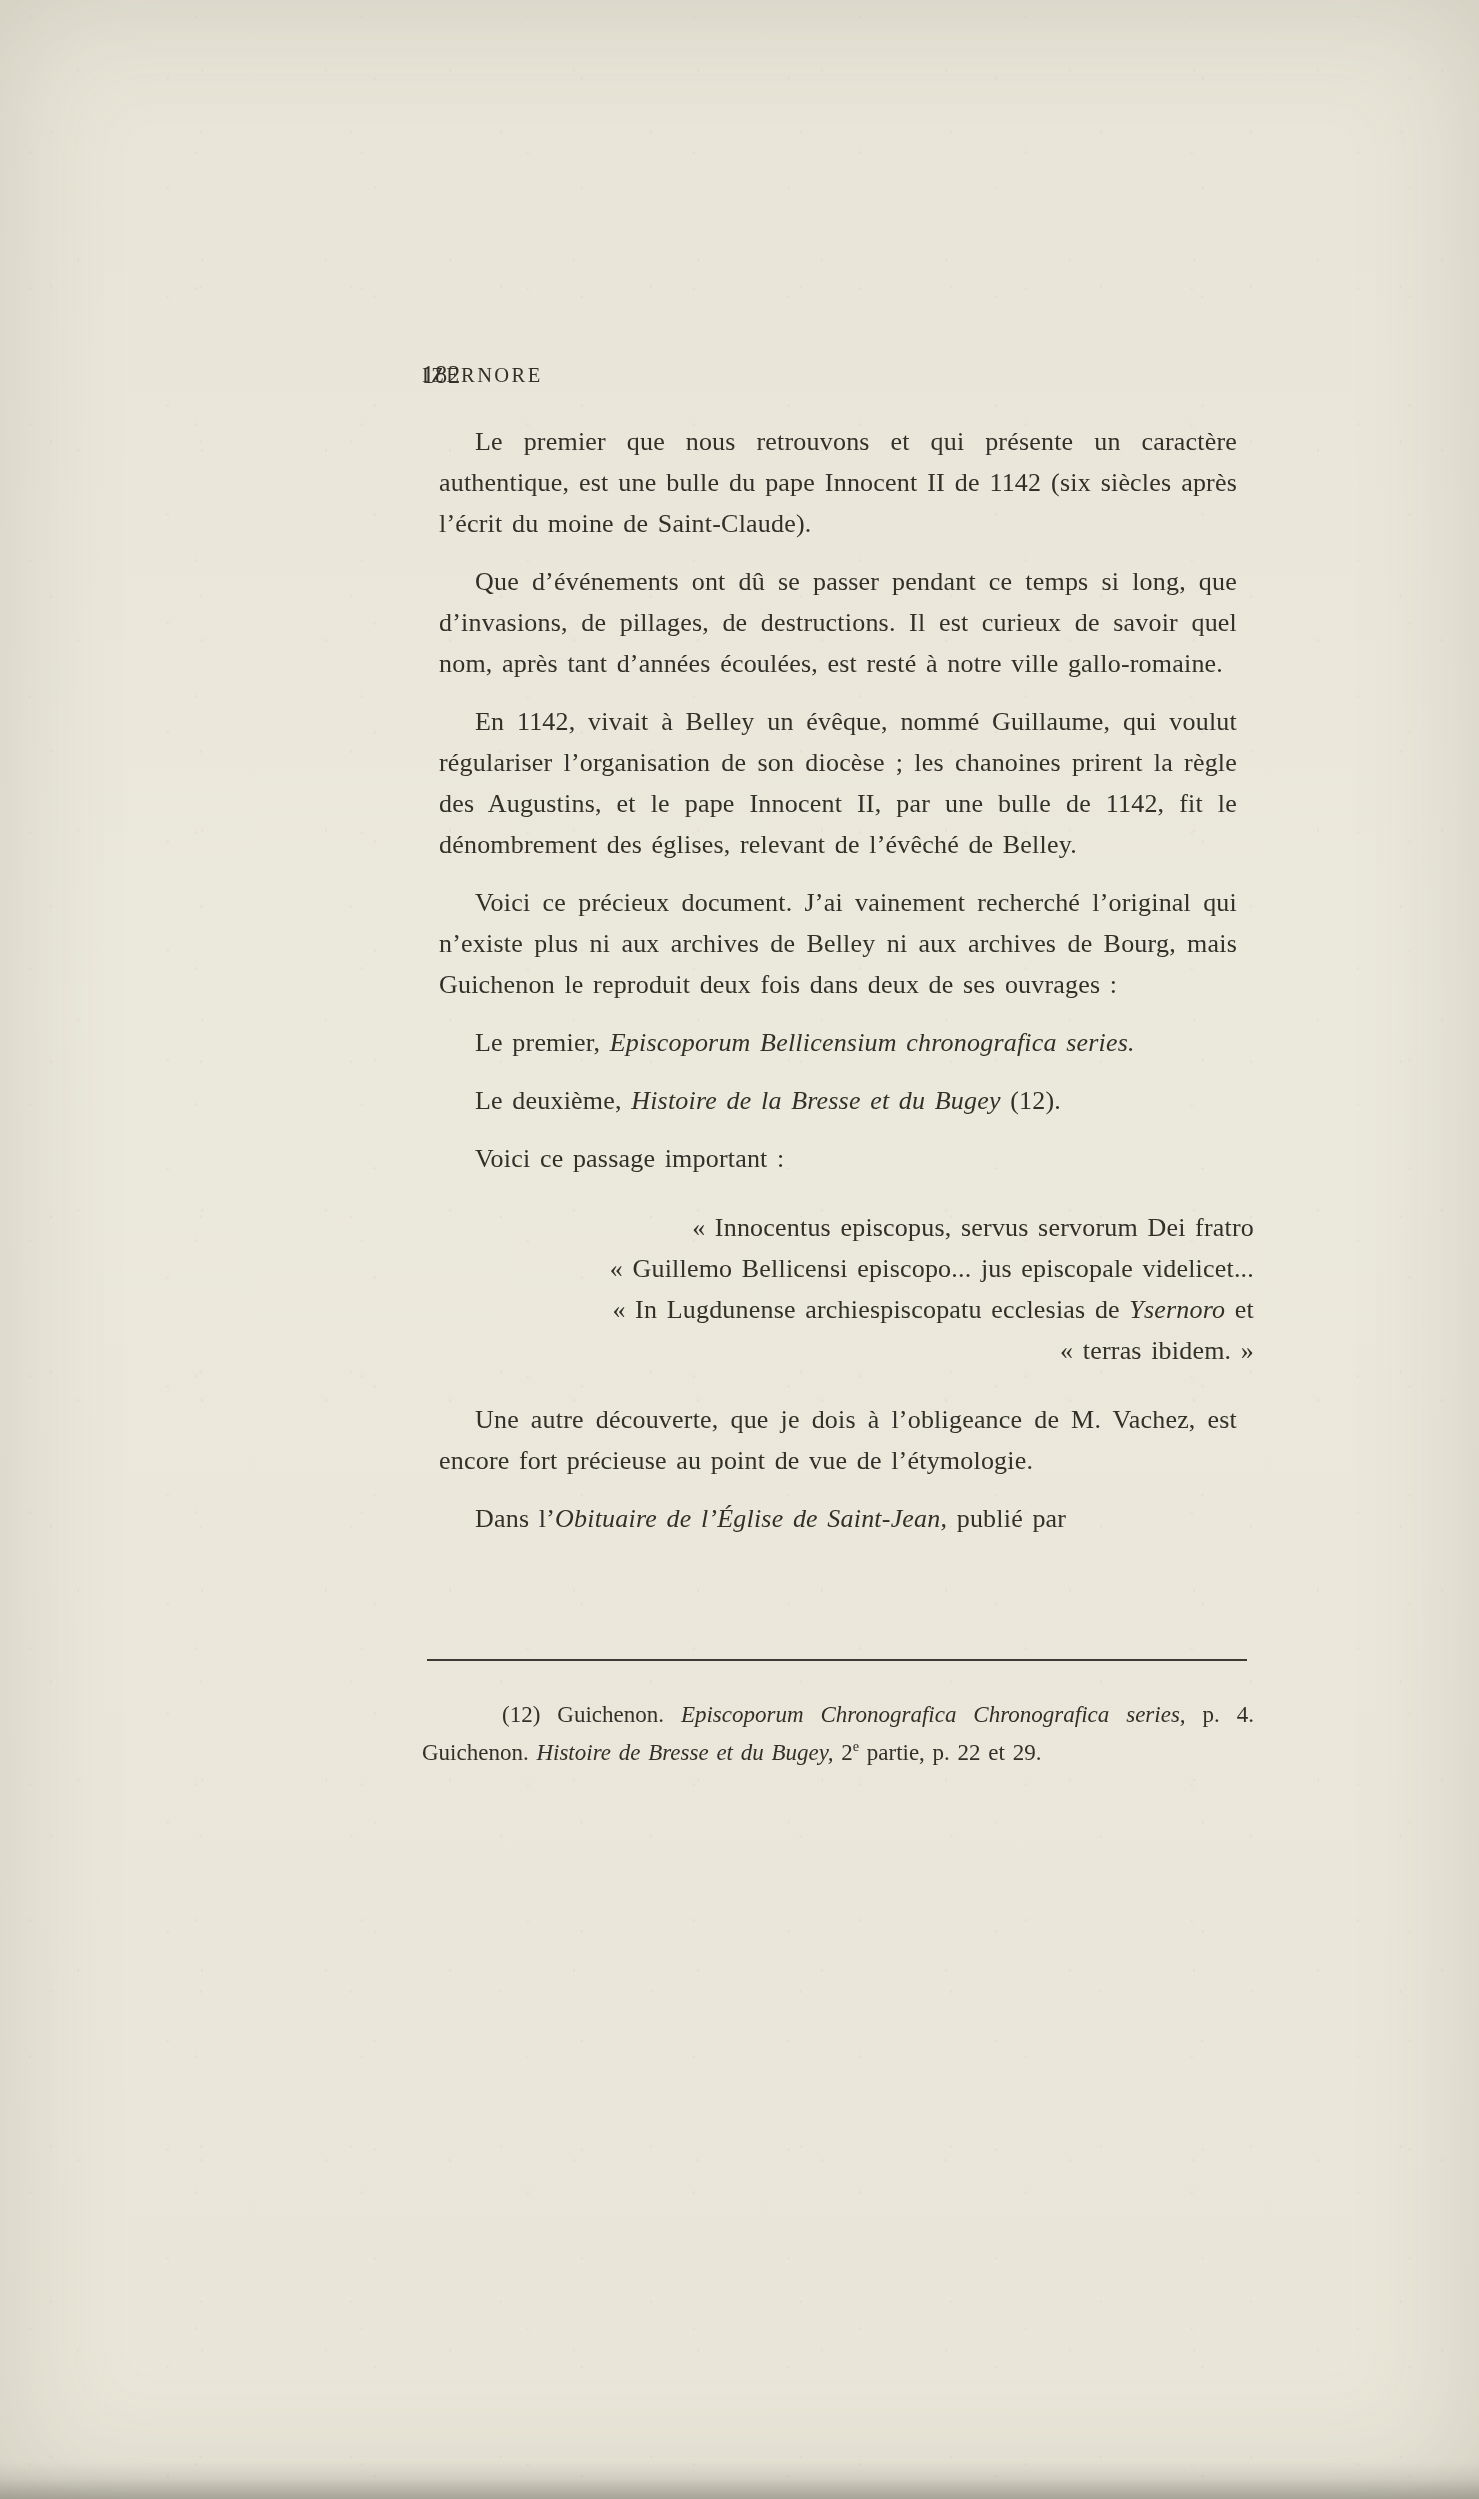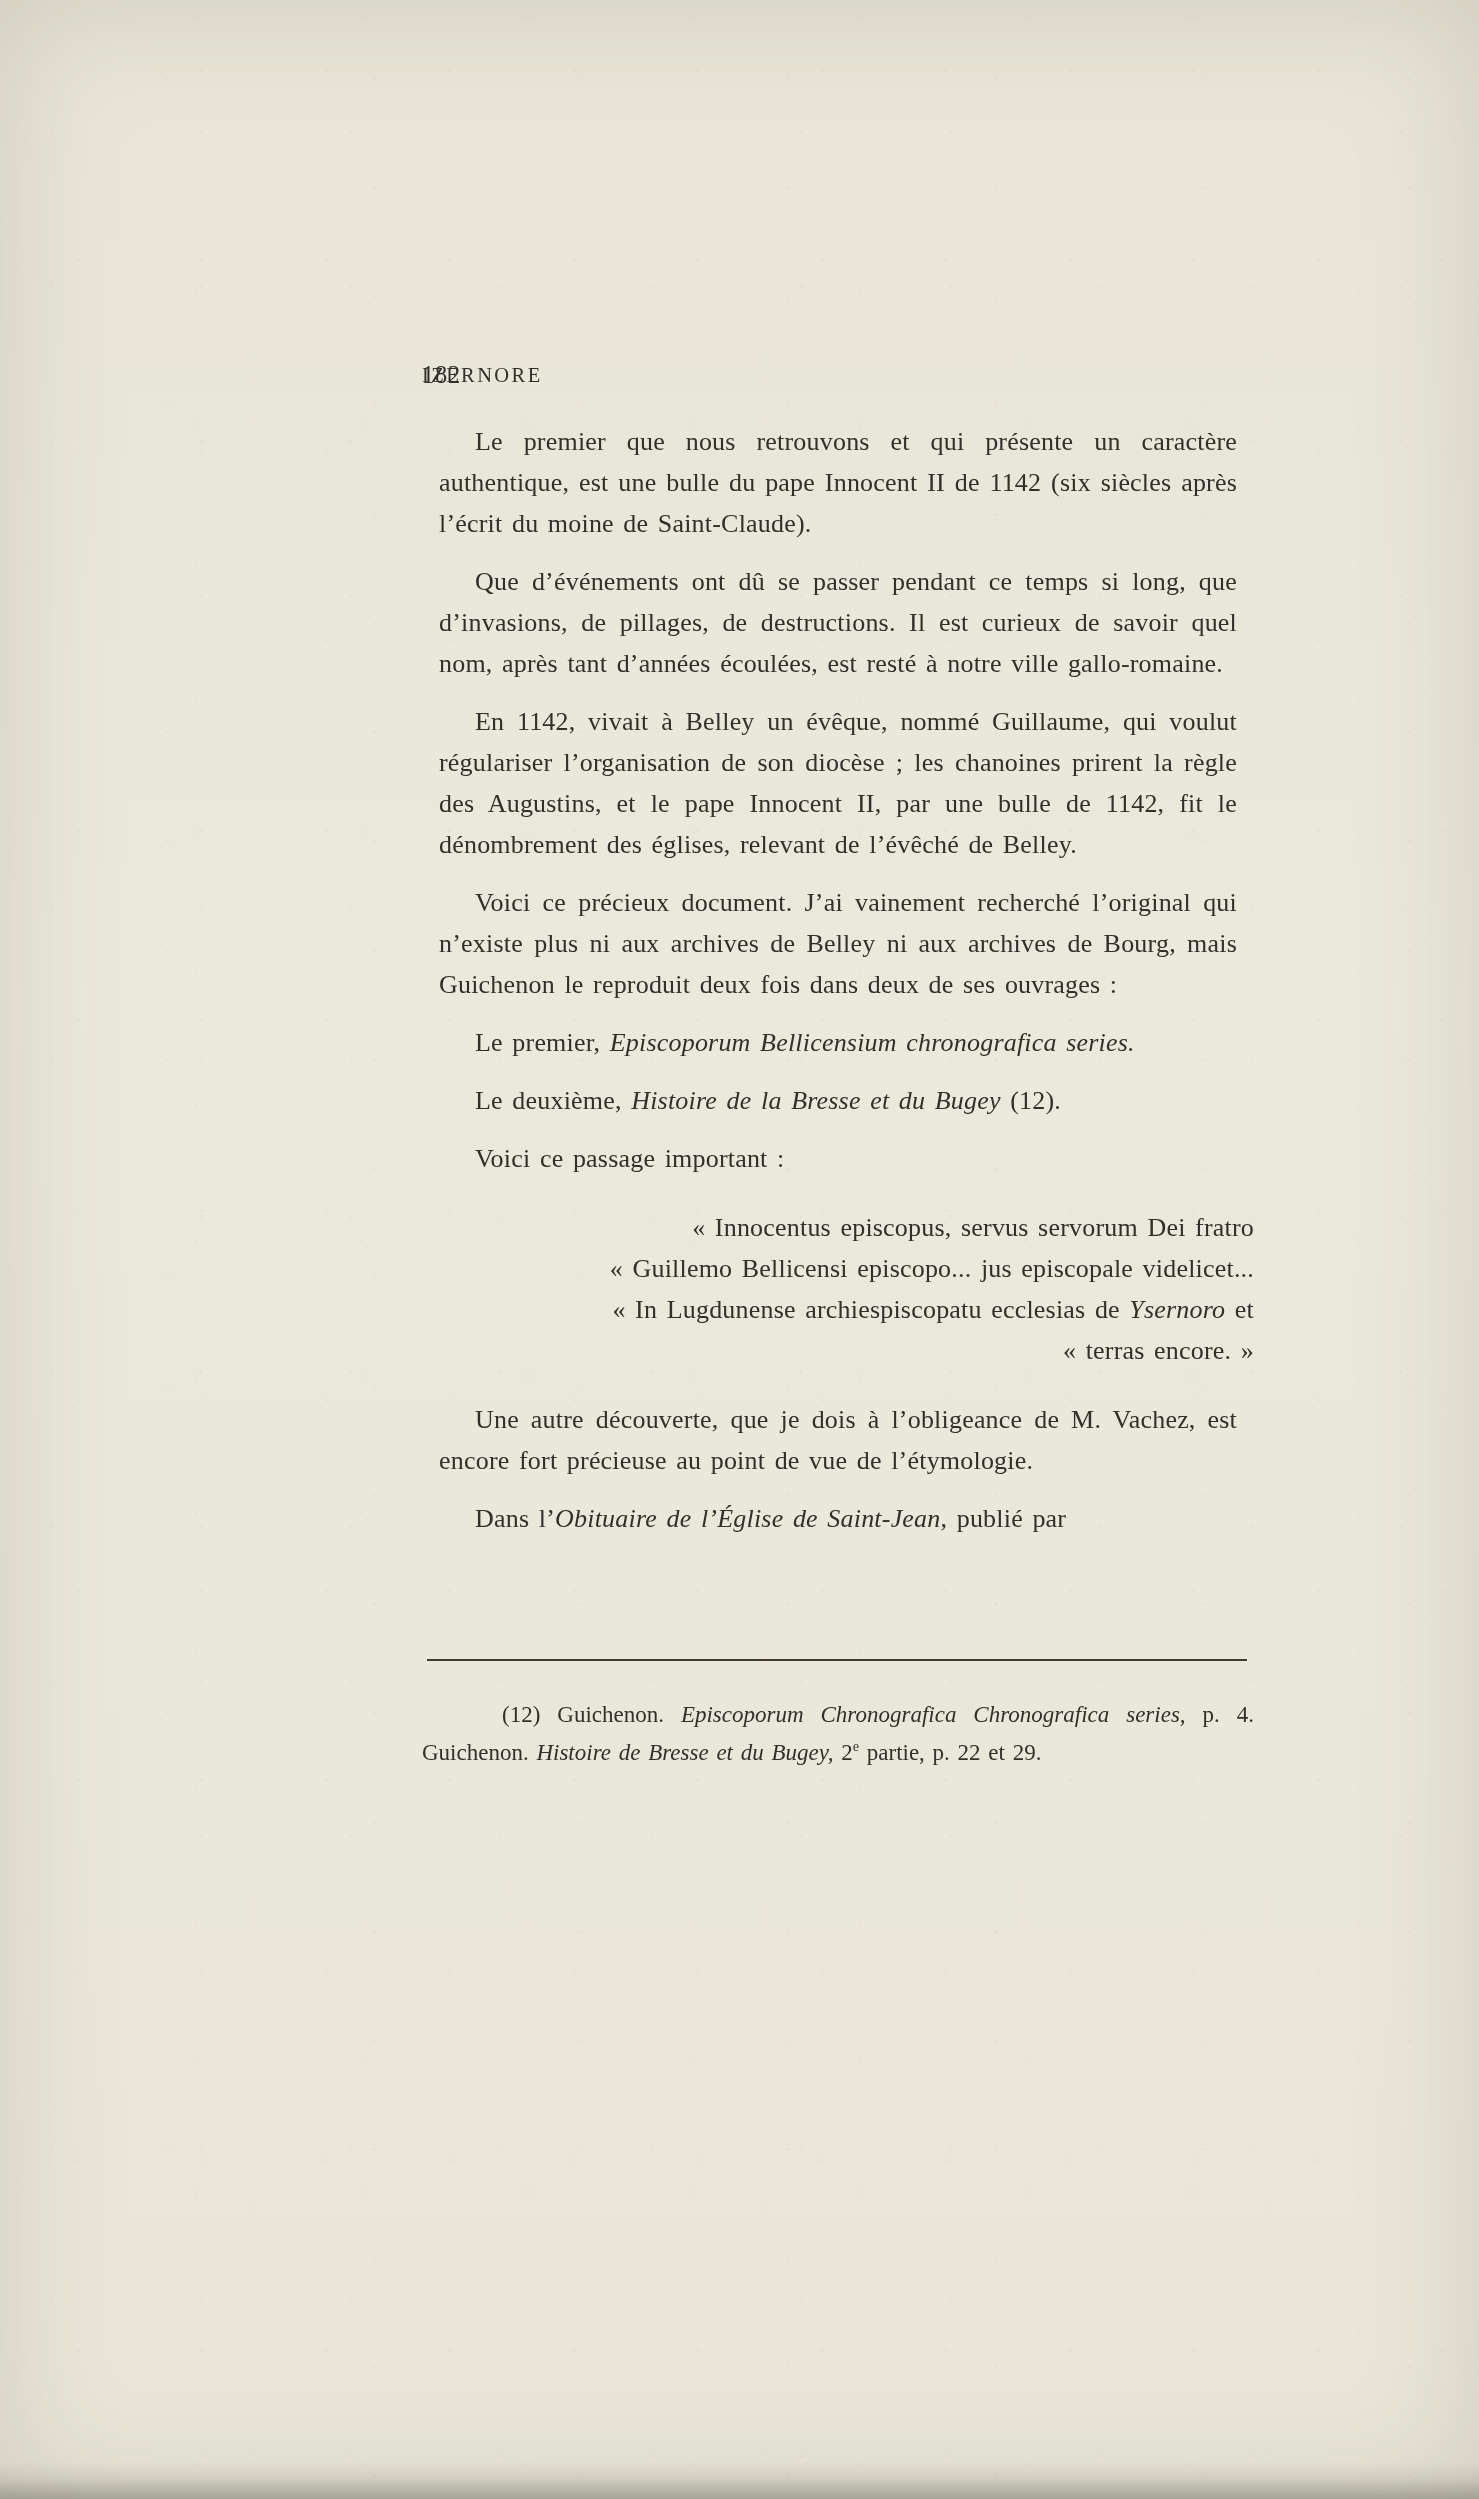--- a/index.html
+++ b/index.html
@@ -121,21 +121,21 @@
         <p class="para"><span>Que d’événements ont dû se passer pendant ce temps si long, que d’invasions, de pillages, de destructions. Il est curieux de savoir quel nom, après tant d’années écoulées, est resté à notre ville gallo-romaine.</span></p>
         <p class="para"><span>En 1142, vivait à Belley un évêque, nommé Guillaume, qui voulut régulariser l’organisation de son diocèse ; les chanoines prirent la règle des Augustins, et le pape Innocent II, par une bulle de 1142, fit le dénombrement des églises, relevant de l’évêché de Belley.</span></p>
         <p class="para"><span>Voici ce précieux document. J’ai vainement recherché l’original qui n’existe plus ni aux archives de Belley ni aux archives de Bourg, mais Guichenon le reproduit deux fois dans deux de ses ouvrages :</span></p>
         <p class="para"><span>Le premier, </span><em>Episcoporum Bellicensium chronografica series.</em></p>
         <p class="para"><span>Le deuxième, </span><em>Histoire de la Bresse et du Bugey</em><span> (12).</span></p>
         <p class="para"><span>Voici ce passage important :</span></p>
         <div class="quote">
           <div class="quote-line"><span>« Innocentus episcopus, servus servorum Dei fratro</span></div>
           <div class="quote-line"><span>« Guillemo Bellicensi episcopo... jus episcopale videlicet...</span></div>
           <div class="quote-line"><span>« In Lugdunense archiespiscopatu ecclesias de </span><em>Ysernoro</em><span> et</span></div>
-          <div class="quote-line"><span>« terras encore. »</span></div>
+          <div class="quote-line"><span>« terras ibidem. »</span></div>
         </div>
         <p class="para"><span>Une autre découverte, que je dois à l’obligeance de M. Vachez, est encore fort précieuse au point de vue de l’étymologie.</span></p>
         <p class="para"><span>Dans l’</span><em>Obituaire de l’Église de Saint-Jean,</em><span> publié par</span></p>
       </div>
 
     <hr class="footnote-rule">
 
     <p class="footnote">
       
     <span>(12) Guichenon. </span><em>Episcoporum Chronografica Chronografica series,</em><span> p. 4. Guichenon. </span><em>Histoire de Bresse et du Bugey,</em><span> 2</span><sup>e</sup><span> partie, p. 22 et 29.</span></p>

